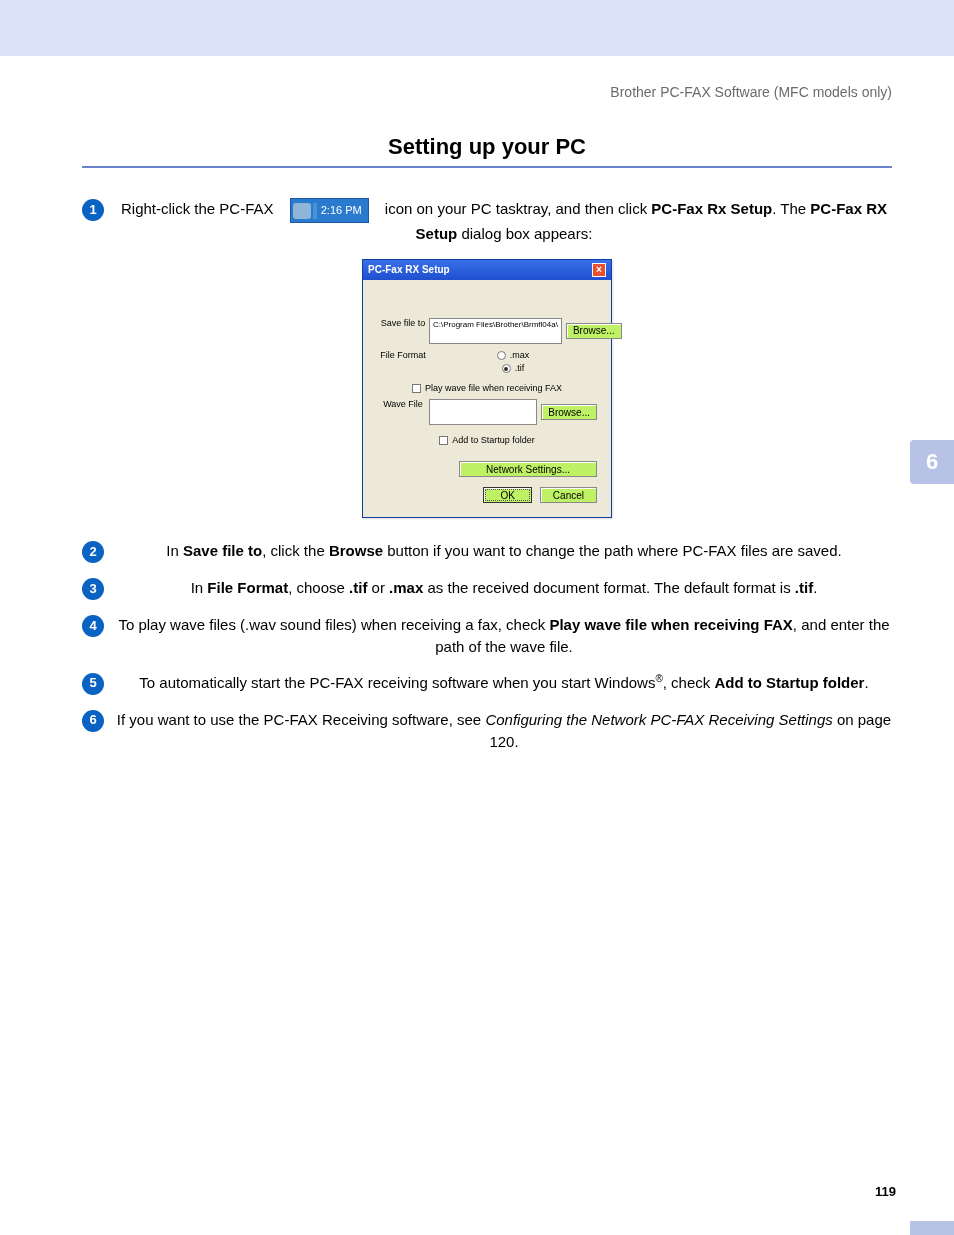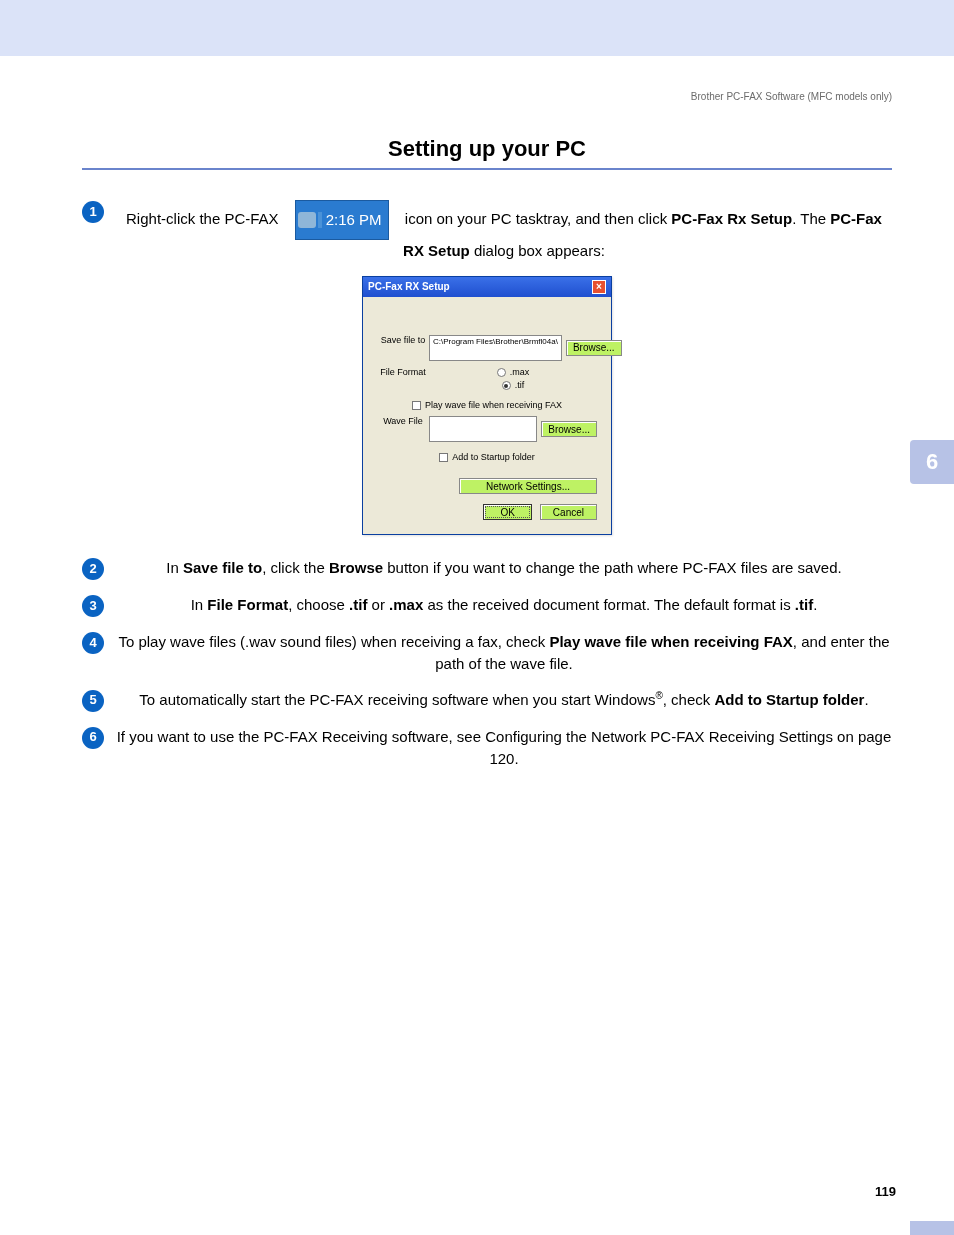--- a/index.html
+++ b/index.html
@@ -13,23 +13,23 @@
     position: relative;
     overflow: hidden;
   }
   .top-band {
     background: #dbe3f8;
     height: 56px;
     width: 100%;
   }
   .header-area {
     text-align: right;
-    padding: 35px 62px 0 0;
+    padding: 28px 62px 0 0;
     color: #6b6b6b;
-    font-size: 10px;
+    font-size: 14px;
   }
   .content {
     padding: 34px 62px 0 82px;
     text-align: center;
   }
   .section-title {
     font-size: 22px;
     font-weight: bold;
     margin-bottom: 6px;
   }
@@ -54,34 +54,34 @@
     font-size: 13px;
     font-weight: bold;
     display: flex;
     align-items: center;
     justify-content: center;
     margin-right: 12px;
     margin-top: 1px;
   }
   .step-body { flex: 1; }
   .b { font-weight: bold; }
-  .i { }
+  .i { font-style: italic; }
   .sup { font-size: 10px; vertical-align: super; }
 
   
   .tasktray-icon {
     display: inline-flex;
     align-items: center;
     vertical-align: middle;
     background: #2a7bd0;
     border: 1px solid #1a5aa0;
-    height: 40px;
+    height: 25px;
     padding: 0 6px 0 2px;
     color: #fff;
-    font-size: 15px;
+    font-size: 11px;
     margin: 0 12px;
   }
   .tasktray-icon .printer {
     width: 18px; height: 16px;
     background: #8fb6d8;
     border-radius: 3px;
     margin-right: 2px;
     position: relative;
   }
   .tasktray-icon .dot {

